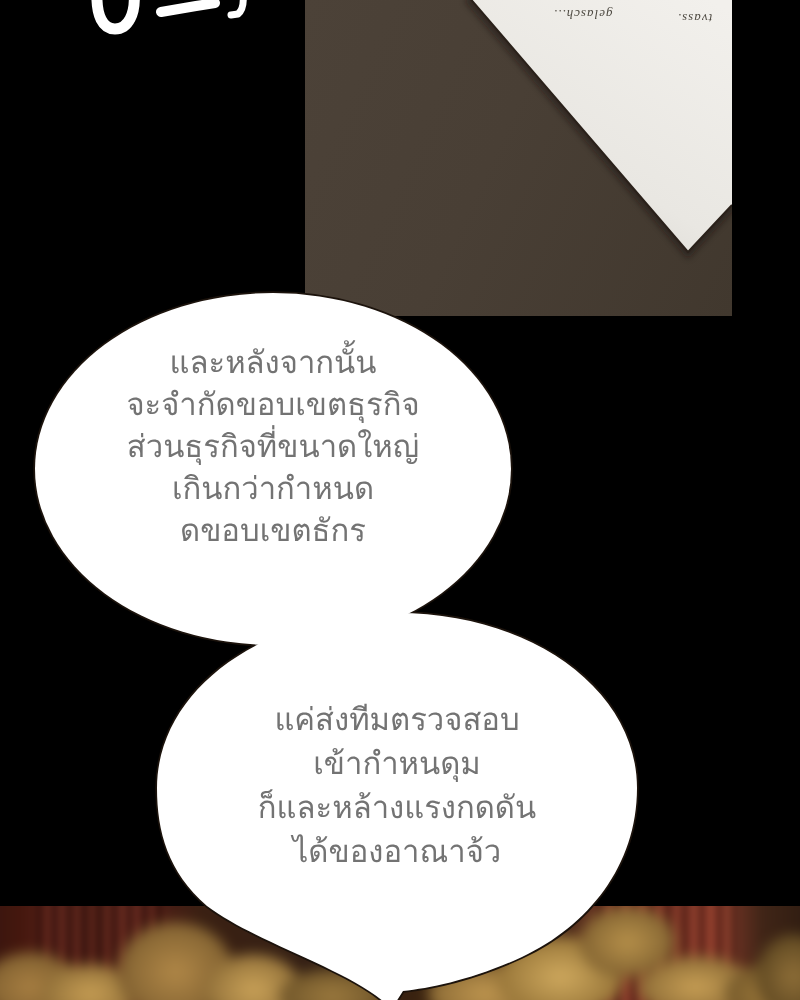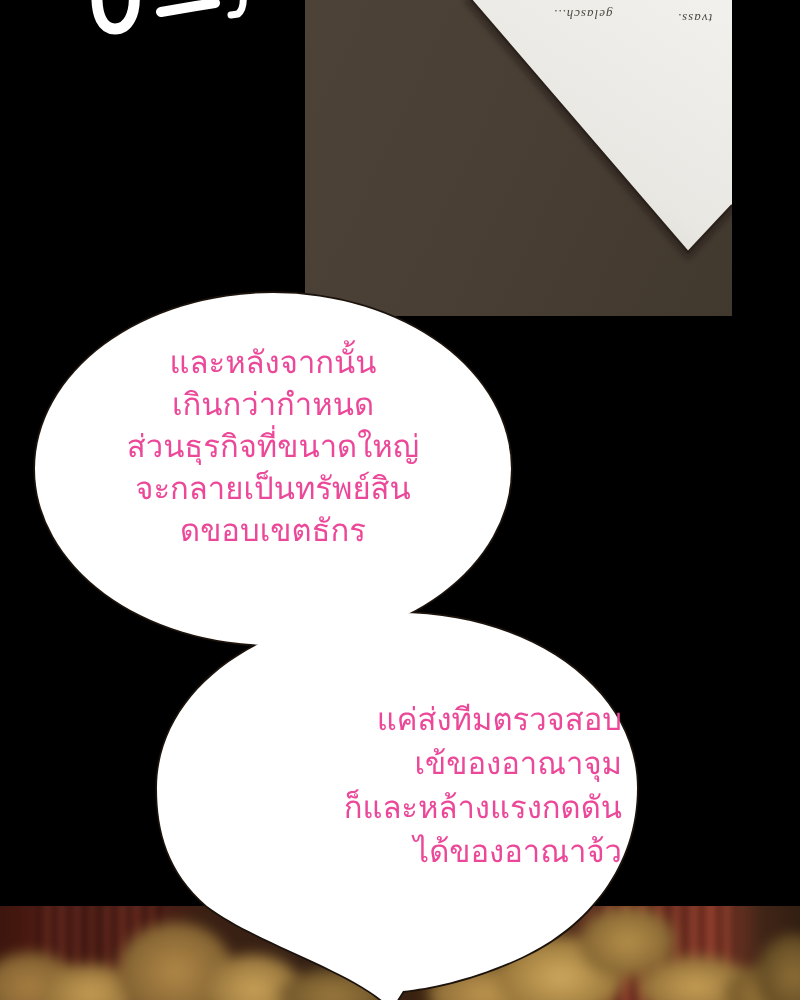--- a/index.html
+++ b/index.html
@@ -38,24 +38,24 @@
   .curtain{position:absolute;top:0;height:118px;opacity:.8;}
   .curtain-left{left:48px;width:130px;
     background:repeating-linear-gradient(90deg,rgba(20,2,0,.35) 0 7px,rgba(150,60,40,.18) 7px 15px);}
   .curtain-right{left:608px;width:140px;
     background:repeating-linear-gradient(90deg,rgba(30,4,0,.3) 0 8px,rgba(190,90,60,.22) 8px 17px);}
   .blob{position:absolute;border-radius:50%;filter:blur(6px);}
   
   #bubbles-svg{position:absolute;left:0;top:0;width:800px;height:1000px;z-index:3;pointer-events:none;}
   .bubble-text{
     position:absolute;z-index:4;text-align:center;
-    font-weight:500;color:#ec4899;
+    font-weight:500;color:#737373;
   }
   #bubble1-text{left:48px;top:342px;width:450px;font-size:31px;line-height:42px;}
-  #bubble2-text{left:172px;top:698px;width:450px;font-size:31px;line-height:44px;text-align:right;}
+  #bubble2-text{left:172px;top:698px;width:450px;font-size:31px;line-height:44px;}
 </style>
 </head>
 <body>
 
 <div id="page">
 
   <svg id="sfx-svg" viewBox="0 0 800 1000">
     <g fill="none" stroke-linecap="round" stroke-linejoin="round" stroke="#ffffff">
       <path d="M 97 -8 C 96 16 103 29 115 29 C 128 29 136 14 134 -8" stroke-width="11"></path>
       <path d="M 161 12 L 196 6 L 215 3" stroke-width="10"></path>
@@ -113,26 +113,26 @@
       <ellipse cx="273" cy="469" rx="238" ry="176" fill="#ffffff"></ellipse>
       <path d="M 397 613 C 532 613 637 690 637 788 C 637 866 588 926 522 957
                C 474 979 432 988 403 991 L 396 1002 L 384 1002
                C 344 968 255 942 207 906 C 168 872 157 832 157 788
                C 157 690 262 613 397 613 Z" fill="#ffffff"></path>
     </g>
   </svg>
 
   <div id="bubble1-text" class="bubble-text">
     <div>และหลังจากนั้น</div>
+    <div>จะจำกัดขอบเขตธุรกิจ</div>
+    <div>ส่วนธุรกิจที่ขนาดใหญ่</div>
     <div>เกินกว่ากำหนด</div>
-    <div>ส่วนธุรกิจที่ขนาดใหญ่</div>
-    <div>จะกลายเป็นทรัพย์สิน</div>
     <div>ดขอบเขตธักร</div>
   </div>
 
   <div id="bubble2-text" class="bubble-text">
     <div>แค่ส่งทีมตรวจสอบ</div>
-    <div>เข้ของอาณาจุม</div>
+    <div>เข้ากำหนดุม</div>
     <div>ก็และหล้างแรงกดดัน</div>
     <div>ได้ของอาณาจ้ว</div>
   </div>
 
 </div>
 
 </body></html>

